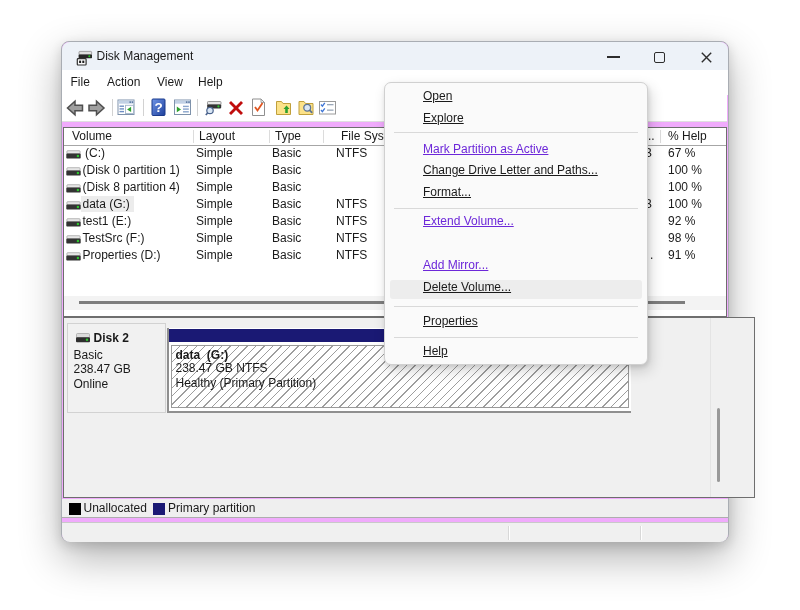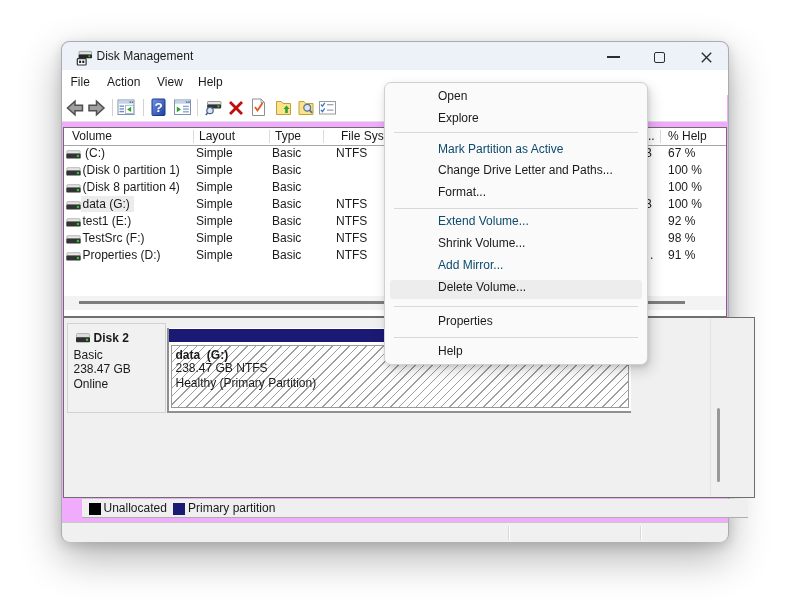--- a/index.html
+++ b/index.html
@@ -31,31 +31,31 @@
   .hsep{position:absolute;top:2px;width:1px;height:13px;background:#dcdcdc;}
   .hrow .t{top:1px;line-height:15px;}
   .row{position:absolute;left:0;width:100%;height:17px;}
   .row .t{top:1px;line-height:15px;}
   .vico{position:absolute;left:1.5px;top:5px;}
   
   #botpane{position:absolute;left:1px;top:275px;width:661.5px;height:179px;background:#f0f0f0;
            border:1px solid #6e6e6e;overflow:hidden;padding-left:28px;}
   
   #legend{position:absolute;left:0px;top:457px;width:665.5px;height:17.5px;background:#efefef;
-          border-bottom:1px solid #aeaeae;margin-left:20px;}
+          border-bottom:1px solid #aeaeae;}
   #statusbar{position:absolute;left:0px;top:479.5px;width:665.5px;height:19px;background:#f0f0f0;
              border-top:1px solid #c9c9c9;border-radius:0 0 8px 8px;}
   .ssep{position:absolute;top:3px;width:1px;height:14px;background:#d8d8d8;box-shadow:1px 0 0 #fff;}
   
   #menu{position:absolute;left:384px;top:82px;width:262px;height:280.5px;background:#fafafa;
         border:1px solid #d0d0d0;border-radius:7px;z-index:20;
         box-shadow:3px 6px 14px rgba(0,0,0,.16),1px 2px 4px rgba(0,0,0,.10);}
-  .mi{position:absolute;left:16px;width:100%;height:22px;line-height:22px;padding-left:37px;
-      box-sizing:border-box;white-space:nowrap;}
-  .dis{color:#0c4a6e;}
+  .mi{position:absolute;left:1px;width:100%;height:22px;line-height:22px;padding-left:37px;
+      box-sizing:border-box;white-space:nowrap;text-decoration:underline;}
+  .dis{color:#6d28d9;}
   .msep{position:absolute;left:9px;width:243.5px;height:1px;background:#d9d9d9;}
 </style>
 </head>
 <body>
 <div id="win">
   <div id="titlebar">
     <svg class="abs" style="left:14px;top:8px" width="17" height="16" viewBox="0 0 17 16">
       <rect x="3" y="1.4" width="12.6" height="3.4" rx="0.8" fill="#dedede" stroke="#909090" stroke-width="0.8"></rect>
       <rect x="2.6" y="4.4" width="13.4" height="3.8" rx="0.6" fill="#262626"></rect>
       <circle cx="13.3" cy="6.2" r="1.05" fill="#25c325"></circle>
@@ -308,21 +308,20 @@
 
 <div id="menu">
   <div class="mi" style="top:1.5px">Open</div>
   <div class="mi" style="top:23.5px">Explore</div>
   <div class="msep" style="top:48.5px"></div>
   <div class="mi dis" style="top:54.5px">Mark Partition as Active</div>
   <div class="mi" style="top:76px">Change Drive Letter and Paths...</div>
   <div class="mi" style="top:97.5px">Format...</div>
   <div class="msep" style="top:124.5px"></div>
   <div class="mi dis" style="top:127px">Extend Volume...</div>
-  <div class="mi" style="top:149px">Shrink Volume...</div>
   <div class="mi dis" style="top:170.5px">Add Mirror...</div>
   <div class="abs" style="left:4.5px;top:197px;width:252.5px;height:19px;background:#ededed;border-radius:3px"></div>
   <div class="mi" style="top:192.5px">Delete Volume...</div>
   <div class="msep" style="top:222.5px"></div>
   <div class="mi" style="top:227px">Properties</div>
   <div class="msep" style="top:254px"></div>
   <div class="mi" style="top:256.5px">Help</div>
 </div>
 
 </body></html>

